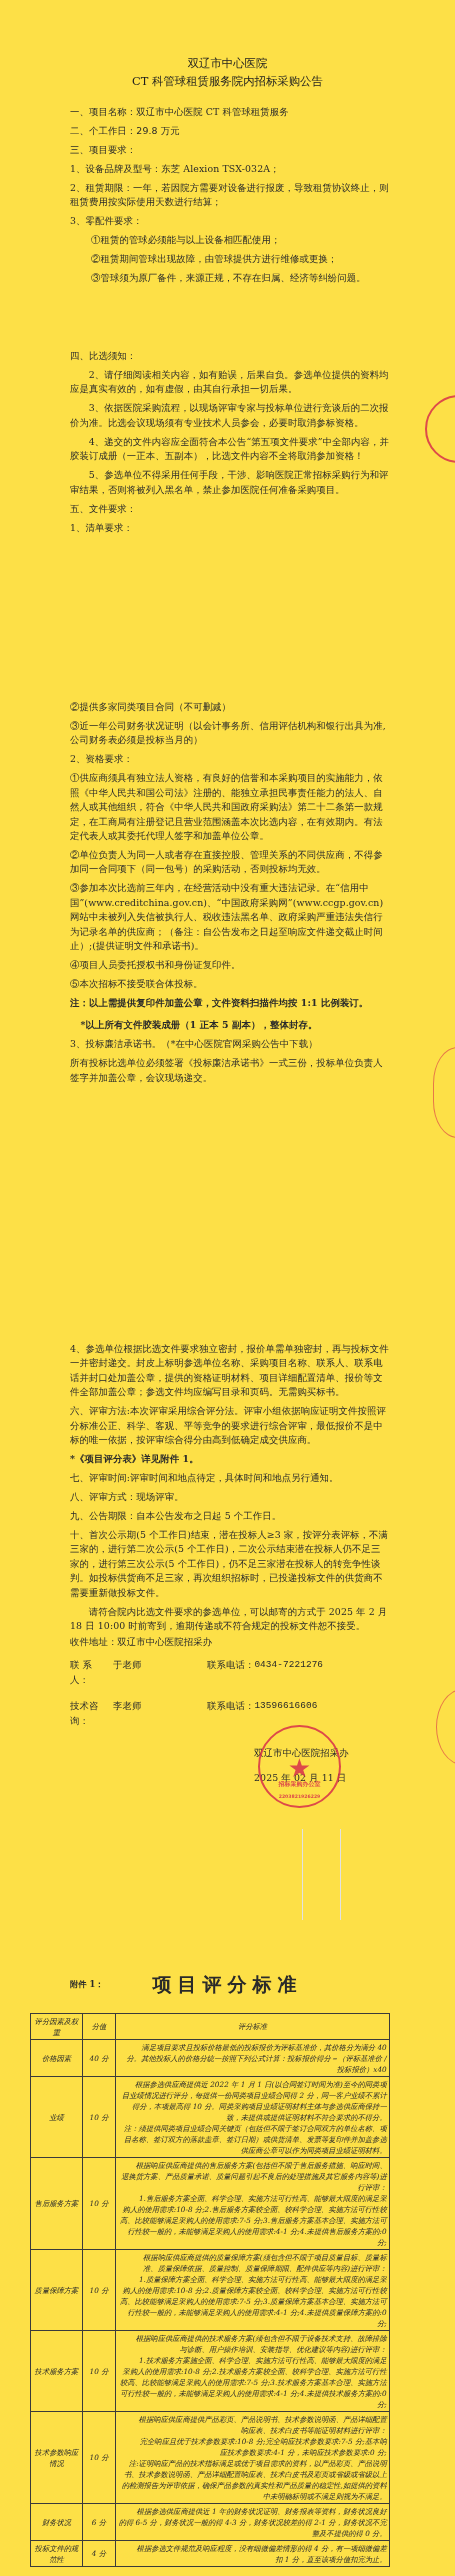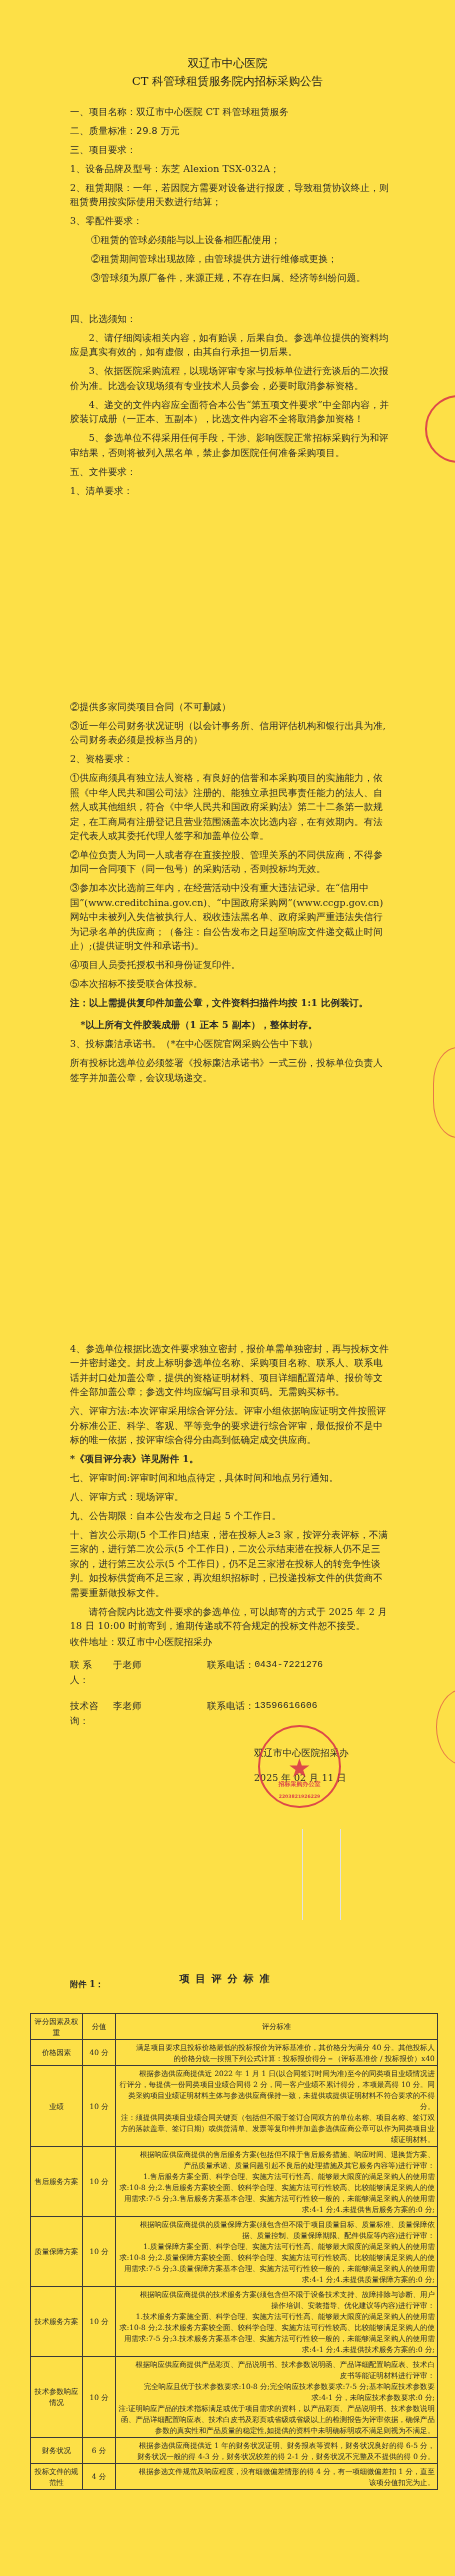--- a/index.html
+++ b/index.html
@@ -16,49 +16,49 @@
   .bold { font-weight: bold; }
   .sans { font-family: "DejaVu Sans", "Liberation Sans", sans-serif; }
   .mono { font-family: "Liberation Mono", "DejaVu Sans Mono", monospace; }
   p { margin-bottom: 4.6px; }
   .stamp { position: absolute; border: 2.3px solid #d8304a; border-radius: 50%; color: #d8304a; opacity: 0.85; }
   .stamp-inner { position: absolute; width: 100%; text-align: center; font-weight: bold; font-family: "DejaVu Sans", sans-serif; }
   .star { position: absolute; left: 50%; top: 36%; transform: translateX(-50%); font-size: 26px; line-height: 1; }
   .ruleline { position: absolute; width: 0.8px; background: #e2e2e2; }
   
   .att-label { position: absolute; left: 70px; top: 36px; font-size: 8.3px; font-weight: bold; }
-  .att-title { position: absolute; left: 0; width: 455px; top: 29px; text-align: center; font-size: 10px; font-weight: bold; letter-spacing: 6px; }
-  table.score { position: absolute; left: 30px; top: 70px; width: 408px; border-collapse: collapse; font-size: 7.3px; line-height: 11px; }
+  .att-title { position: absolute; left: 0; width: 455px; top: 29px; text-align: center; font-size: 19px; font-weight: bold; letter-spacing: 6px; }
+  table.score { position: absolute; left: 30px; top: 70px; width: 360px; border-collapse: collapse; font-size: 7.3px; line-height: 11px; font-style: italic; }
   table.score th, table.score td { border: 0.8px solid #3b3b3b; padding: 1.5px 2.3px; vertical-align: middle; }
   table.score th { font-weight: normal; text-align: center; height: 24px; }
   table.score td.c { text-align: center; }
   table.score td.std { text-align: right; }
   .std p { margin: 0; }
   .std .ind { text-indent: 2em; }
 </style>
 </head>
 <body>
 
 <div class="page" id="page1">
   <div class="title" style="top:55px;">双辽市中心医院</div>
   <div class="title" style="top:73px;">CT 科管球租赁服务院内招标采购公告</div>
 
   <div class="txt" style="top:105px;">
     <p>一、项目名称：双辽市中心医院 CT 科管球租赁服务</p>
-    <p><span>二、质量标准：</span><span class="sans">29.8 万元</span></p>
+    <p><span>二、个工作日：</span><span class="sans">29.8 万元</span></p>
     <p>三、项目要求：</p>
     <p>1、设备品牌及型号：东芝 Alexion TSX-032A；</p>
     <p>2、租赁期限：一年，若因院方需要对设备进行报废，导致租赁协议终止，则租赁费用按实际使用天数进行结算；</p>
     <p>3、零配件要求：</p>
     <p class="sub">①租赁的管球必须能与以上设备相匹配使用；</p>
     <p class="sub">②租赁期间管球出现故障，由管球提供方进行维修或更换；</p>
     <p class="sub">③管球须为原厂备件，来源正规，不存在归属、经济等纠纷问题。</p>
   </div>
 
-  <div class="txt" style="top:312px;">
+  <div class="txt" style="top:349px;">
     <p>四、比选须知：</p>
     <p class="indent">2、请仔细阅读相关内容，如有贻误，后果自负。参选单位提供的资料均应是真实有效的，如有虚假，由其自行承担一切后果。</p>
     <p class="indent">3、依据医院采购流程，以现场评审专家与投标单位进行竞谈后的二次报价为准。比选会议现场须有专业技术人员参会，必要时取消参标资格。</p>
     <p class="indent">4、递交的文件内容应全面符合本公告“第五项文件要求”中全部内容，并胶装订成册（一正本、五副本），比选文件内容不全将取消参加资格！</p>
     <p class="indent">5、参选单位不得采用任何手段，干涉、影响医院正常招标采购行为和评审结果，否则将被列入黑名单，禁止参加医院任何准备采购项目。</p>
     <p>五、文件要求：</p>
     <p>1、清单要求：</p>
   </div>
 
   <div class="txt" style="top:700px;">

